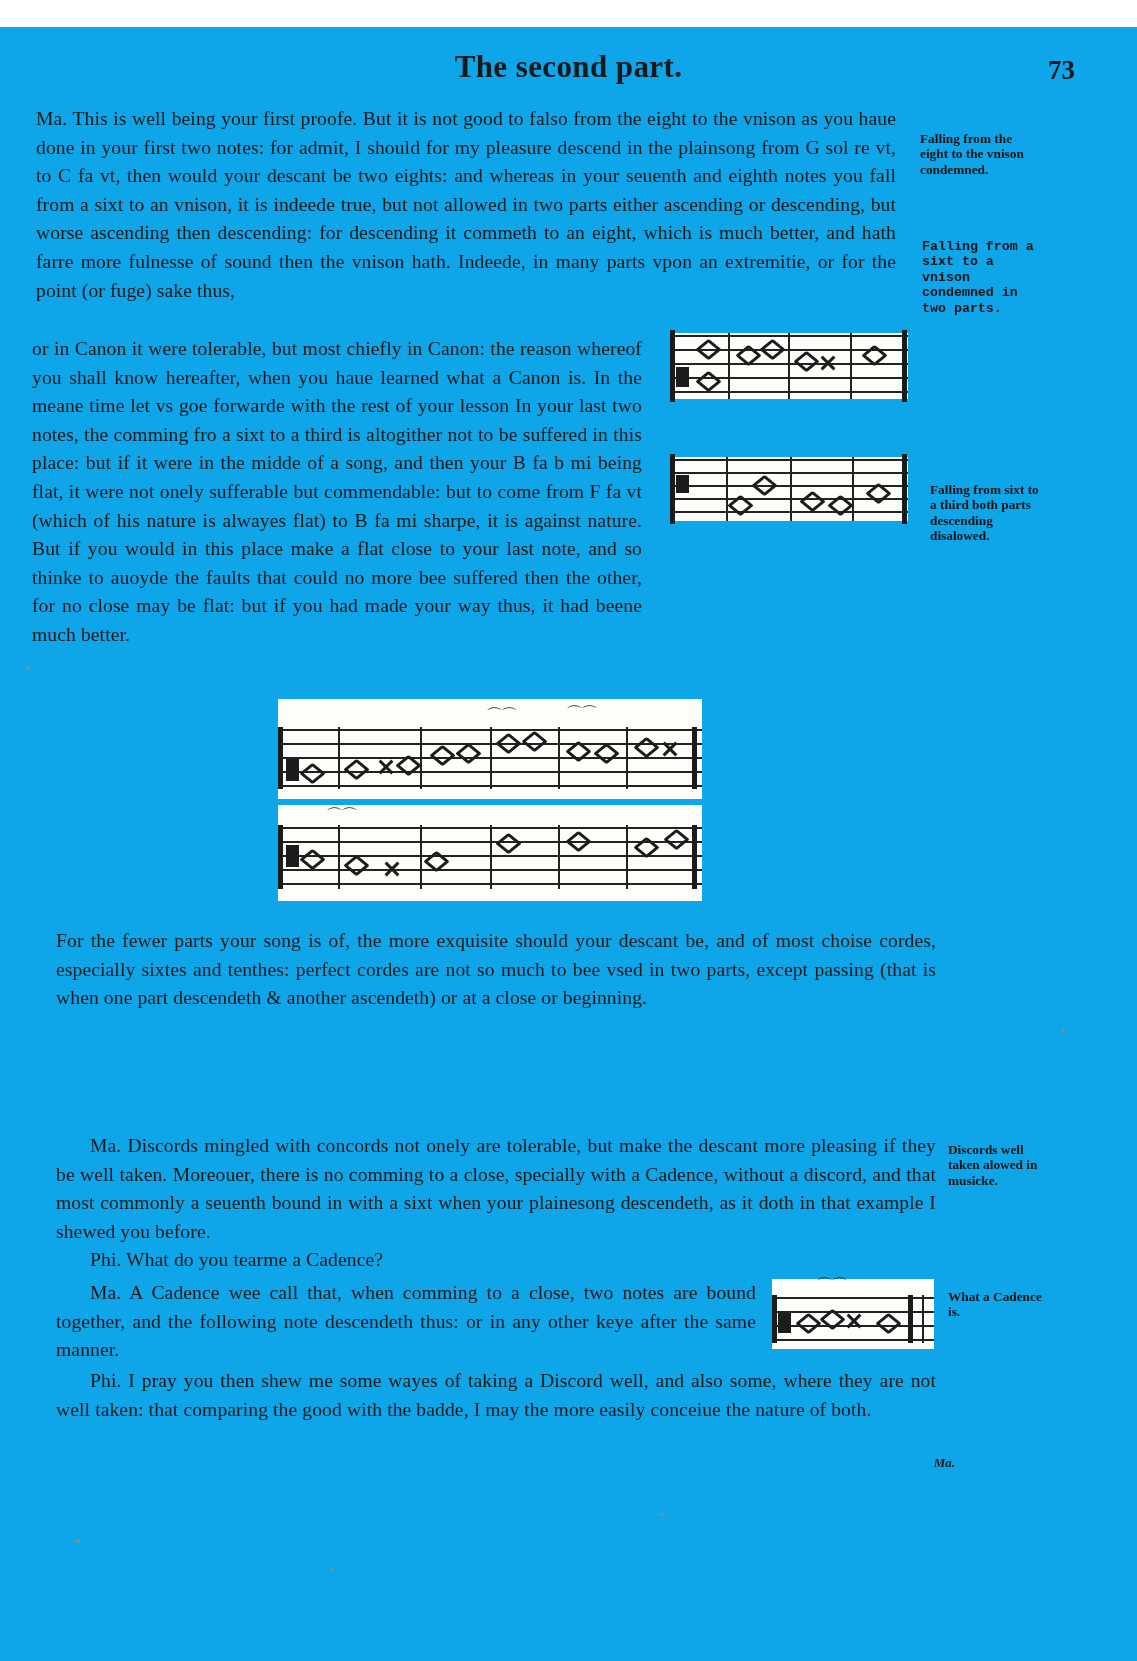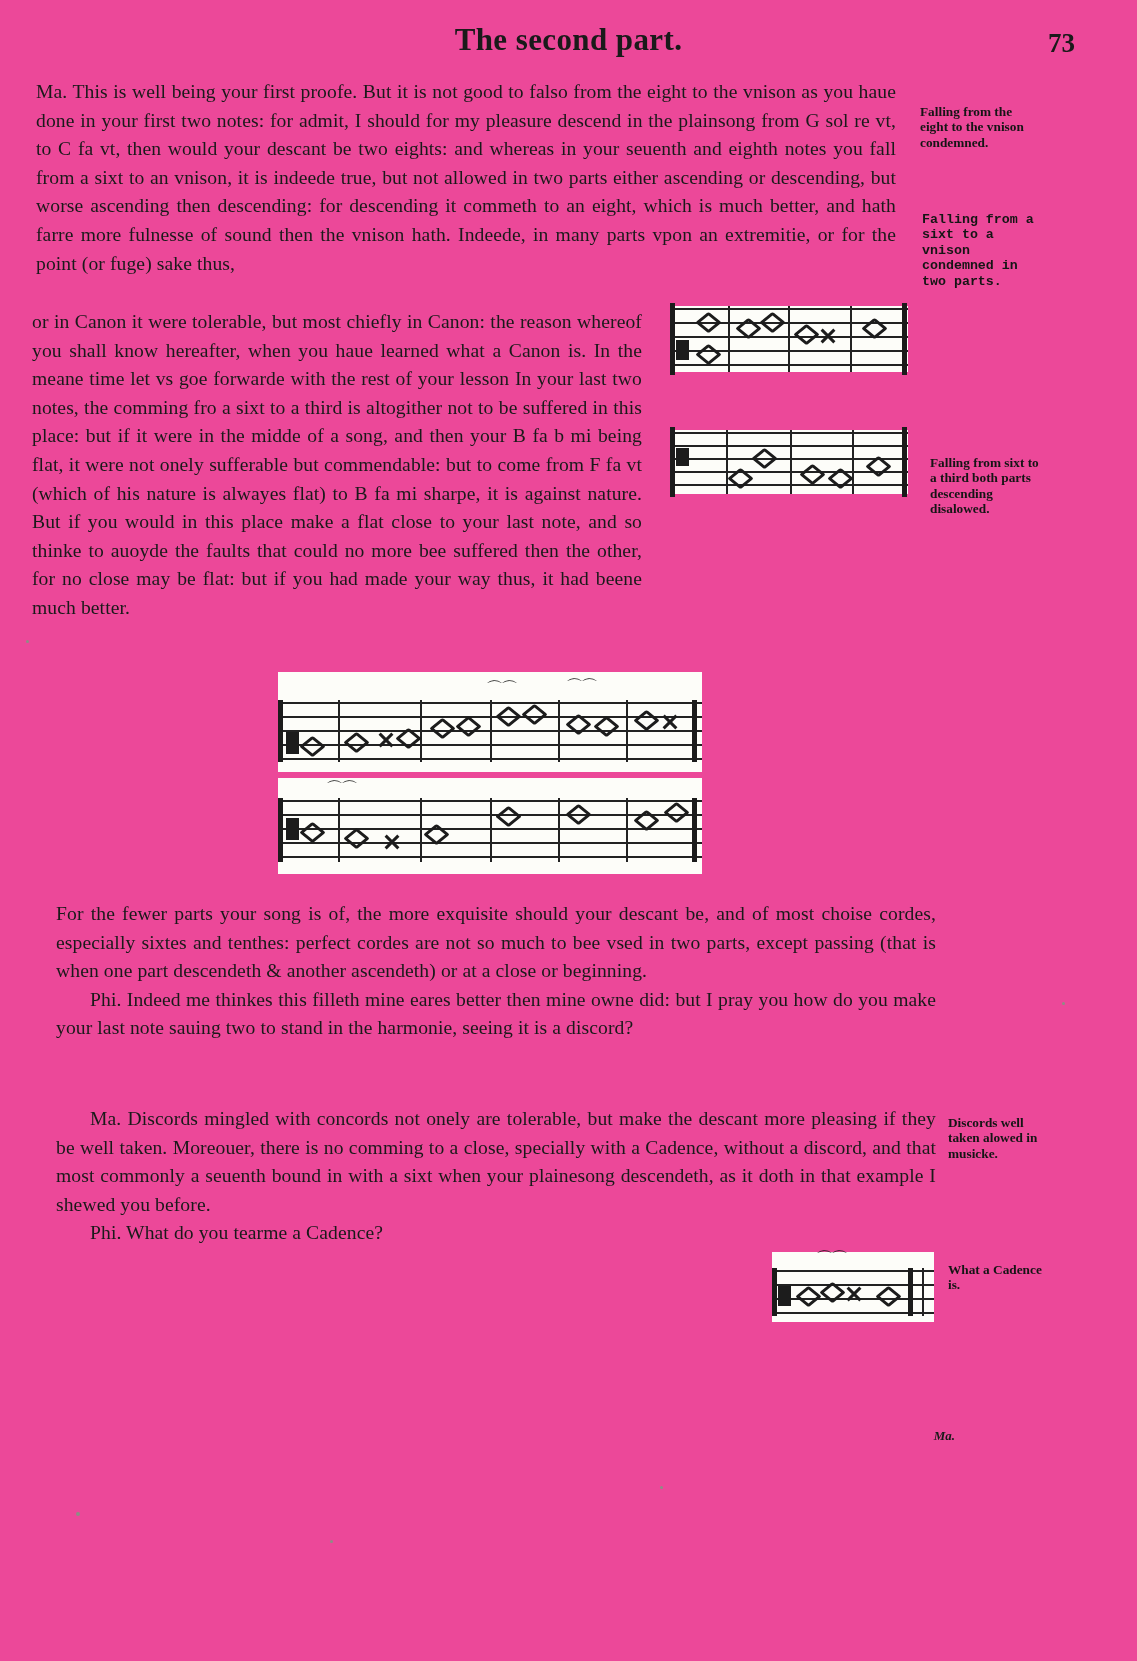--- a/index.html
+++ b/index.html
@@ -11,21 +11,22 @@
     width: 1137px;
     height: 1661px;
     position: relative;
     font-family: "Liberation Serif", serif;
     color: #1a1a1a;
     overflow: hidden;
   }
   .page {
     position: absolute;
     inset: 0;
-    background: #ec4899;
+    background: #0ea5e9;
+    margin-top: 27px;
   }
   
   .header {
     position: absolute;
     top: 22px;
     left: 0;
     width: 1137px;
     height: 46px;
   }
   .title {
@@ -287,29 +288,34 @@
       <div class="note open" style="left:222px; top:30px;"></div>
       <div class="note open" style="left:292px; top:28px;"></div>
       <div class="note open" style="left:360px; top:34px;"></div>
       <div class="note open" style="left:390px; top:26px;"></div>
       <div class="tie" style="left:48px; top:2px;">⌒⌒</div>
     </div>
   </div>
 
   <div style="position:absolute; left:56px; top:900px; width:880px;">
     <p class="para">For the fewer parts your song is of, the more exquisite should your descant be, and of most choise cordes, especially sixtes and tenthes: perfect cordes are not so much to bee vsed in two parts, except passing (that is when one part descendeth &amp; another ascendeth) or at a close or beginning.</p>
-    <p class="para indent">Phi. Indeed me thinkes this filleth mine eares better then mine owne did: but I pray you how do you make your last note sauing two to stand in the harmonie, seeing it is a discord?</p>
   </div>
 
   <div style="position:absolute; left:56px; top:1105px; width:880px;">
     <p class="para indent">Ma. Discords mingled with concords not onely are tolerable, but make the descant more pleasing if they be well taken. Moreouer, there is no comming to a close, specially with a Cadence, without a discord, and that most commonly a seuenth bound in with a sixt when your plainesong descendeth, as it doth in that example I shewed you before.</p>
     <p class="para indent">Phi. What do you tearme a Cadence?</p>
   </div>
 
-
+  <div style="position:absolute; left:56px; top:1252px; width:700px;">
+    <p class="para indent">Ma. A Cadence wee call that, when comming to a close, two notes are bound together, and the following note descendeth thus: or in any other keye after the same manner.</p>
+  </div>
+
+  <div style="position:absolute; left:56px; top:1340px; width:880px;">
+    <p class="para indent">Phi. I pray you then shew me some wayes of taking a Discord well, and also some, where they are not well taken: that comparing the good with the badde, I may the more easily conceiue the nature of both.</p>
+  </div>
 
   <div class="music" id="music4" style="left:772px; top:1252px; width:162px; height:70px;">
     <div class="stave">
       <div class="line" style="top:18px"></div>
       <div class="line" style="top:32px"></div>
       <div class="line" style="top:46px"></div>
       <div class="line" style="top:60px"></div>
       <div class="heavybar" style="left:0; top:16px; bottom:6px;"></div>
       <div class="heavybar" style="left:136px; top:16px; bottom:6px;"></div>
       <div class="bar" style="left:150px; top:16px; bottom:6px;"></div>

